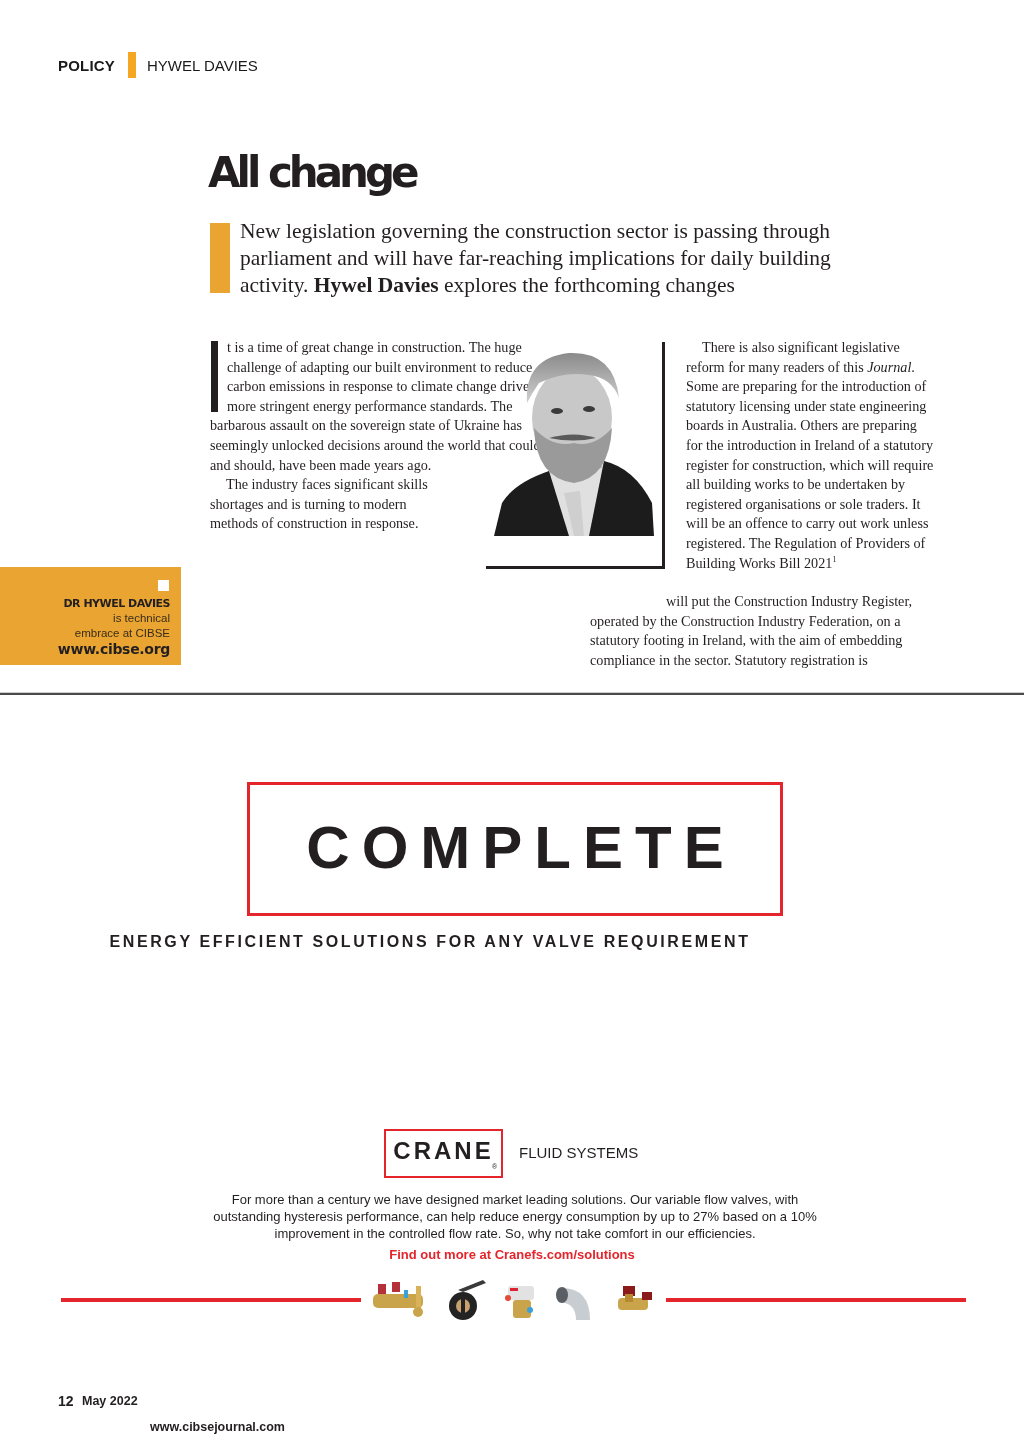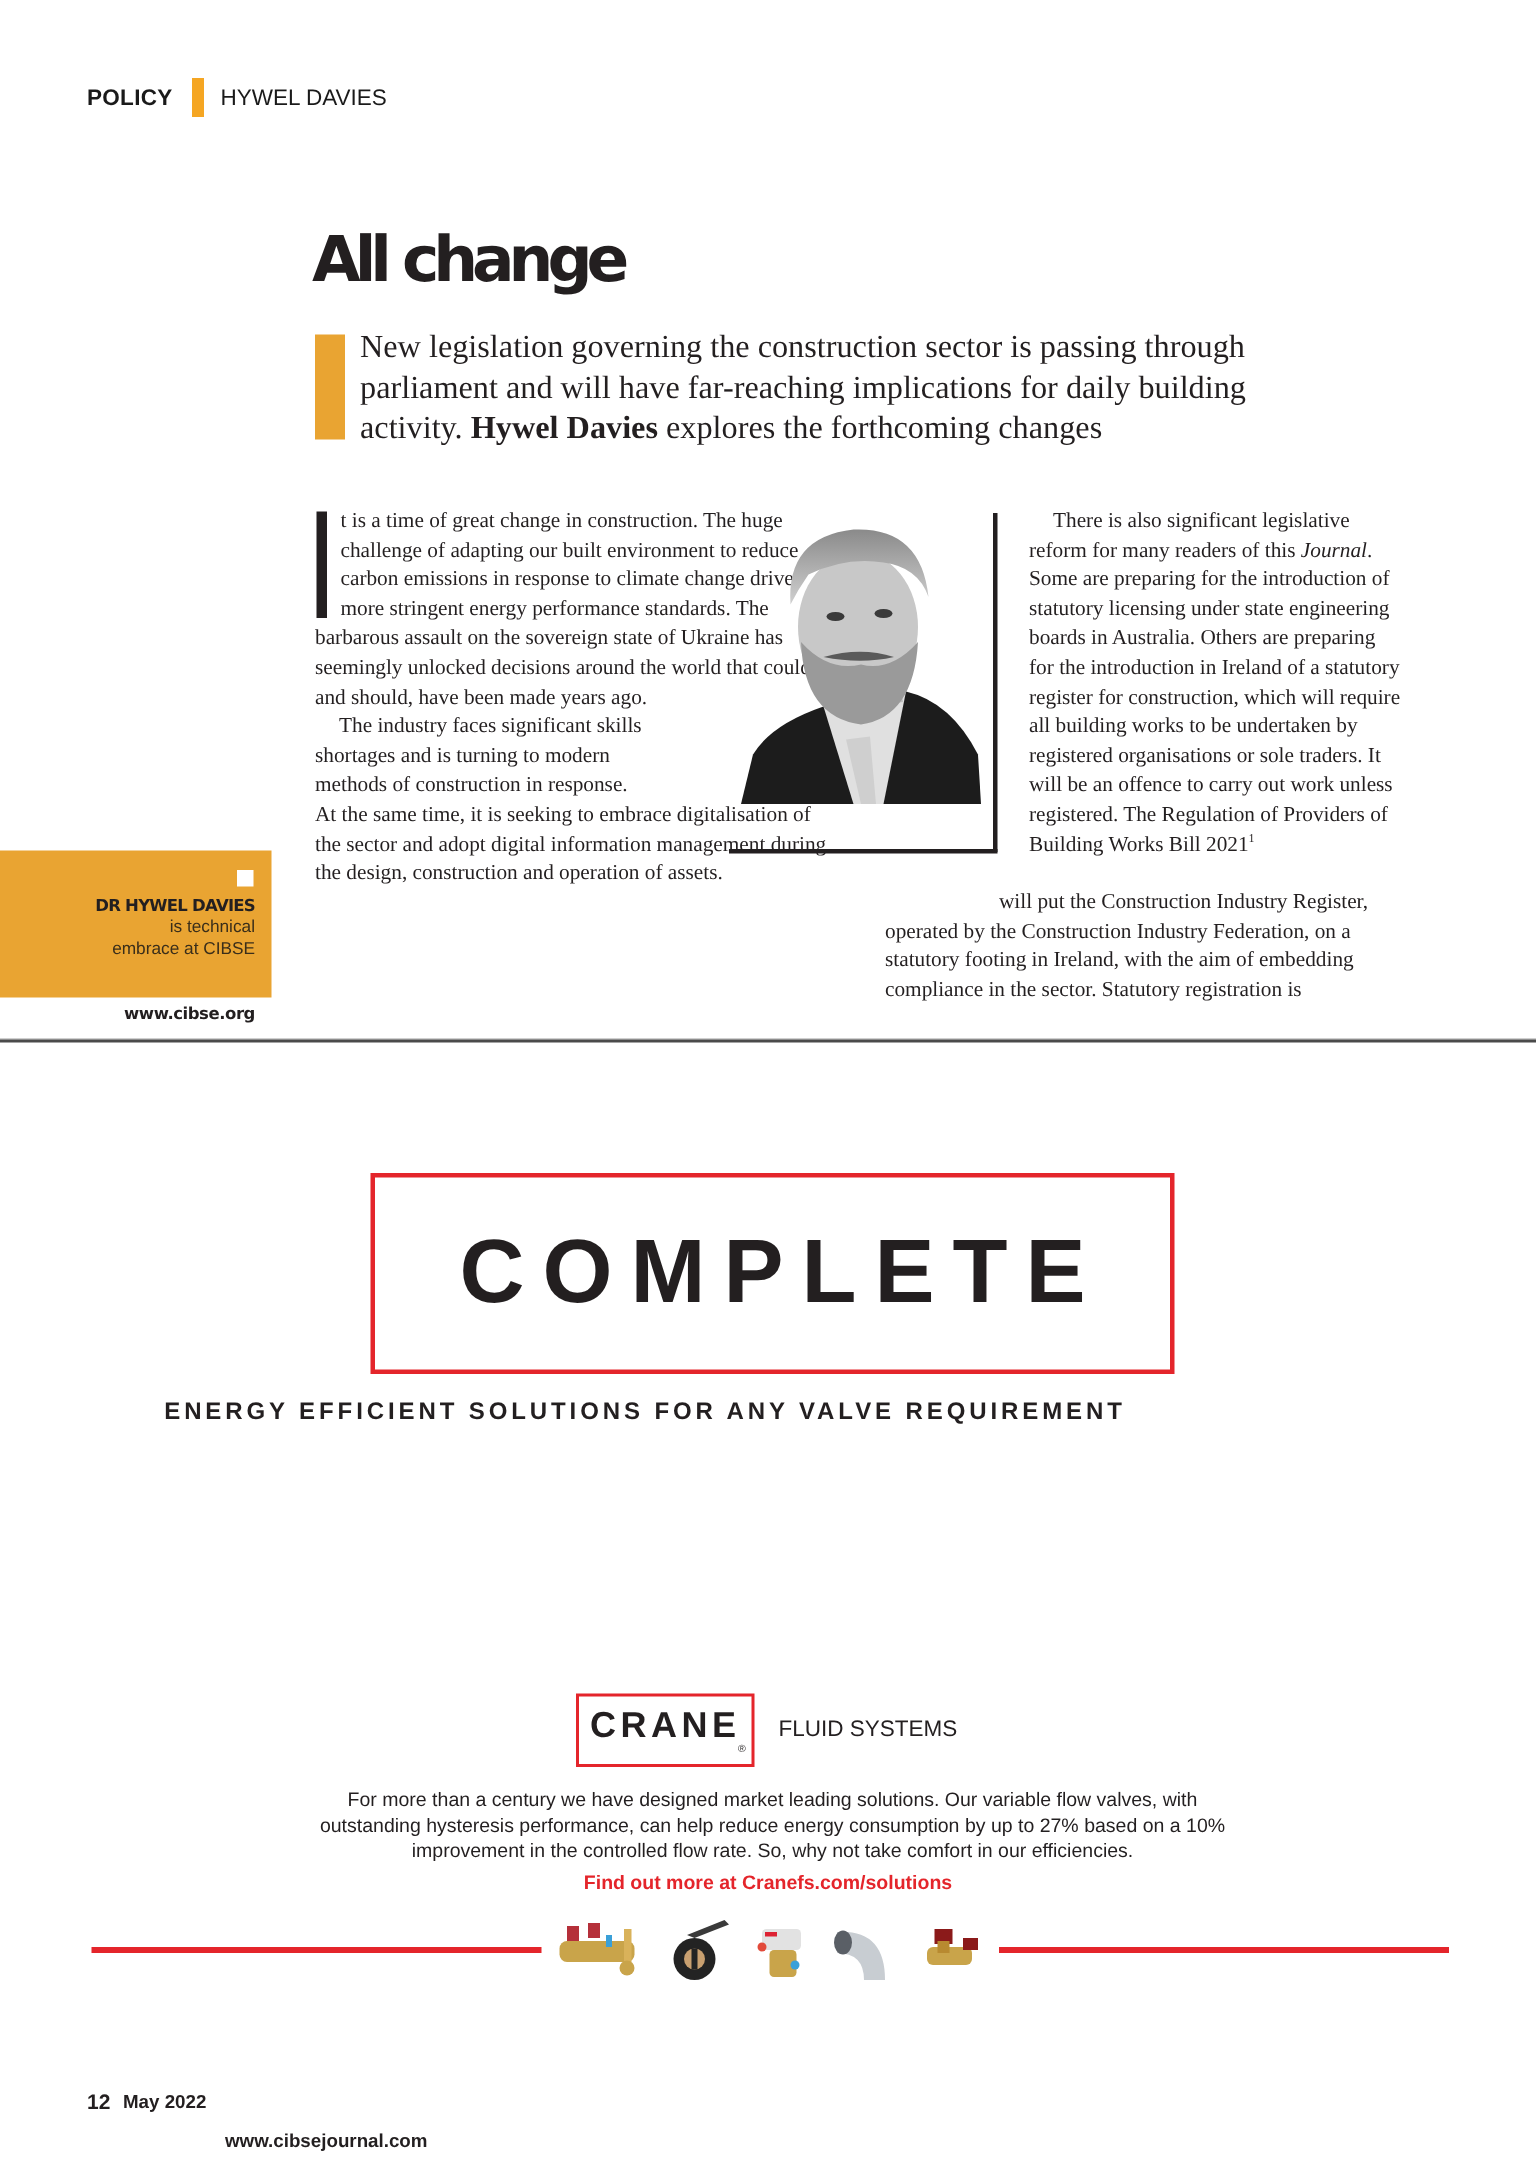--- a/index.html
+++ b/index.html
@@ -34,21 +34,21 @@
   .photo-frame-b { left: 486px; top: 566px; width: 179px; height: 3px; background: #231f20; }
   .photo { left: 494px; top: 343px; width: 160px; height: 193px; }
 
   
   .bio { left: 0; top: 567px; width: 181px; height: 98px; background: #e9a432; }
   .bio-square { left: 158px; top: 580px; width: 11px; height: 11px; background: #ffffff; }
   .bio-name { right: 854px; top: 597px; font-family: "DejaVu Sans", sans-serif; font-weight: 700; font-size: 11px; letter-spacing: -0.5px; color: #231f20; text-align: right; white-space: nowrap; }
   .bio-line { right: 854px; font-family: "Liberation Sans", sans-serif; font-size: 11.5px; color: #3a2e1a; text-align: right; white-space: nowrap; }
   .bio-l1 { top: 612px; }
   .bio-l2 { top: 627px; }
-  .bio-url { right: 854px; top: 641px; font-family: "DejaVu Sans", sans-serif; font-weight: 700; font-size: 11px; letter-spacing: -0.3px; color: #231f20; text-align: right; white-space: nowrap; margin-top: 28px; }
+  .bio-url { right: 854px; top: 641px; font-family: "DejaVu Sans", sans-serif; font-weight: 700; font-size: 14px; letter-spacing: -0.3px; color: #231f20; text-align: right; white-space: nowrap; }
 
   .divider { left: 0; top: 692px; width: 1024px; height: 2px; background: #4a4a4a; border-top: 1px solid #cfcfcf; }
 
   
   .ad-box { left: 247px; top: 782px; width: 530px; height: 128px; border: 3px solid #e4252b; box-sizing: content-box; }
   .ad-title { left: 250px; top: 803px; width: 530px; text-align: center; font-family: "Liberation Sans", sans-serif; font-weight: 700; font-size: 60px; letter-spacing: 12px; color: #231f20; line-height: 90px; text-indent: 12px; }
   .ad-tagline { left: 0; top: 933px; width: 860px; text-align: center; font-family: "Liberation Sans", sans-serif; font-weight: 700; font-size: 16px; letter-spacing: 2.6px; color: #231f20; }
 
   .crane-box { left: 384px; top: 1129px; width: 115px; height: 45px; border: 2px solid #e4252b; }
   .crane-word { left: 384px; top: 1137px; width: 119px; text-align: center; font-family: "Liberation Sans", sans-serif; font-weight: 700; font-size: 24px; letter-spacing: 3px; color: #231f20; }
@@ -74,21 +74,20 @@
 <div class="abs hdr-bar"></div>
 <div class="abs hdr-author">HYWEL DAVIES</div>
 
 <div class="abs headline">All change</div>
 <div class="abs standfirst-bar"></div>
 <div class="abs standfirst"><span>New legislation governing the construction sector is passing through parliament and will have far-reaching implications for daily building activity. </span><b>Hywel Davies</b><span> explores the forthcoming changes</span></div>
 
 <div class="abs body-text col1">
   <p><span class="dropcap"></span><span>t is a time of great change in construction. The huge challenge of adapting our built environment to reduce carbon emissions in response to climate change drives more stringent energy performance standards. The barbarous assault on the sovereign state of Ukraine has seemingly unlocked decisions around the world that could, and should, have been made years ago.</span></p>
   <p class="indent" style="width:240px">The industry faces significant skills shortages and is turning to modern methods of construction in response.</p>
-  <p>At the same time, it is seeking to embrace digitalisation of the sector and adopt digital information management during the design, construction and operation of assets.</p>
 </div>
 
 <svg class="abs photo" viewBox="0 0 160 193">
   <defs>
     <linearGradient id="hair" x1="0" y1="0" x2="0" y2="1">
       <stop offset="0" stop-color="#8a8a8a"></stop>
         <stop offset="1" stop-color="#d0d0d0"></stop>
     </linearGradient>
   </defs>
 

